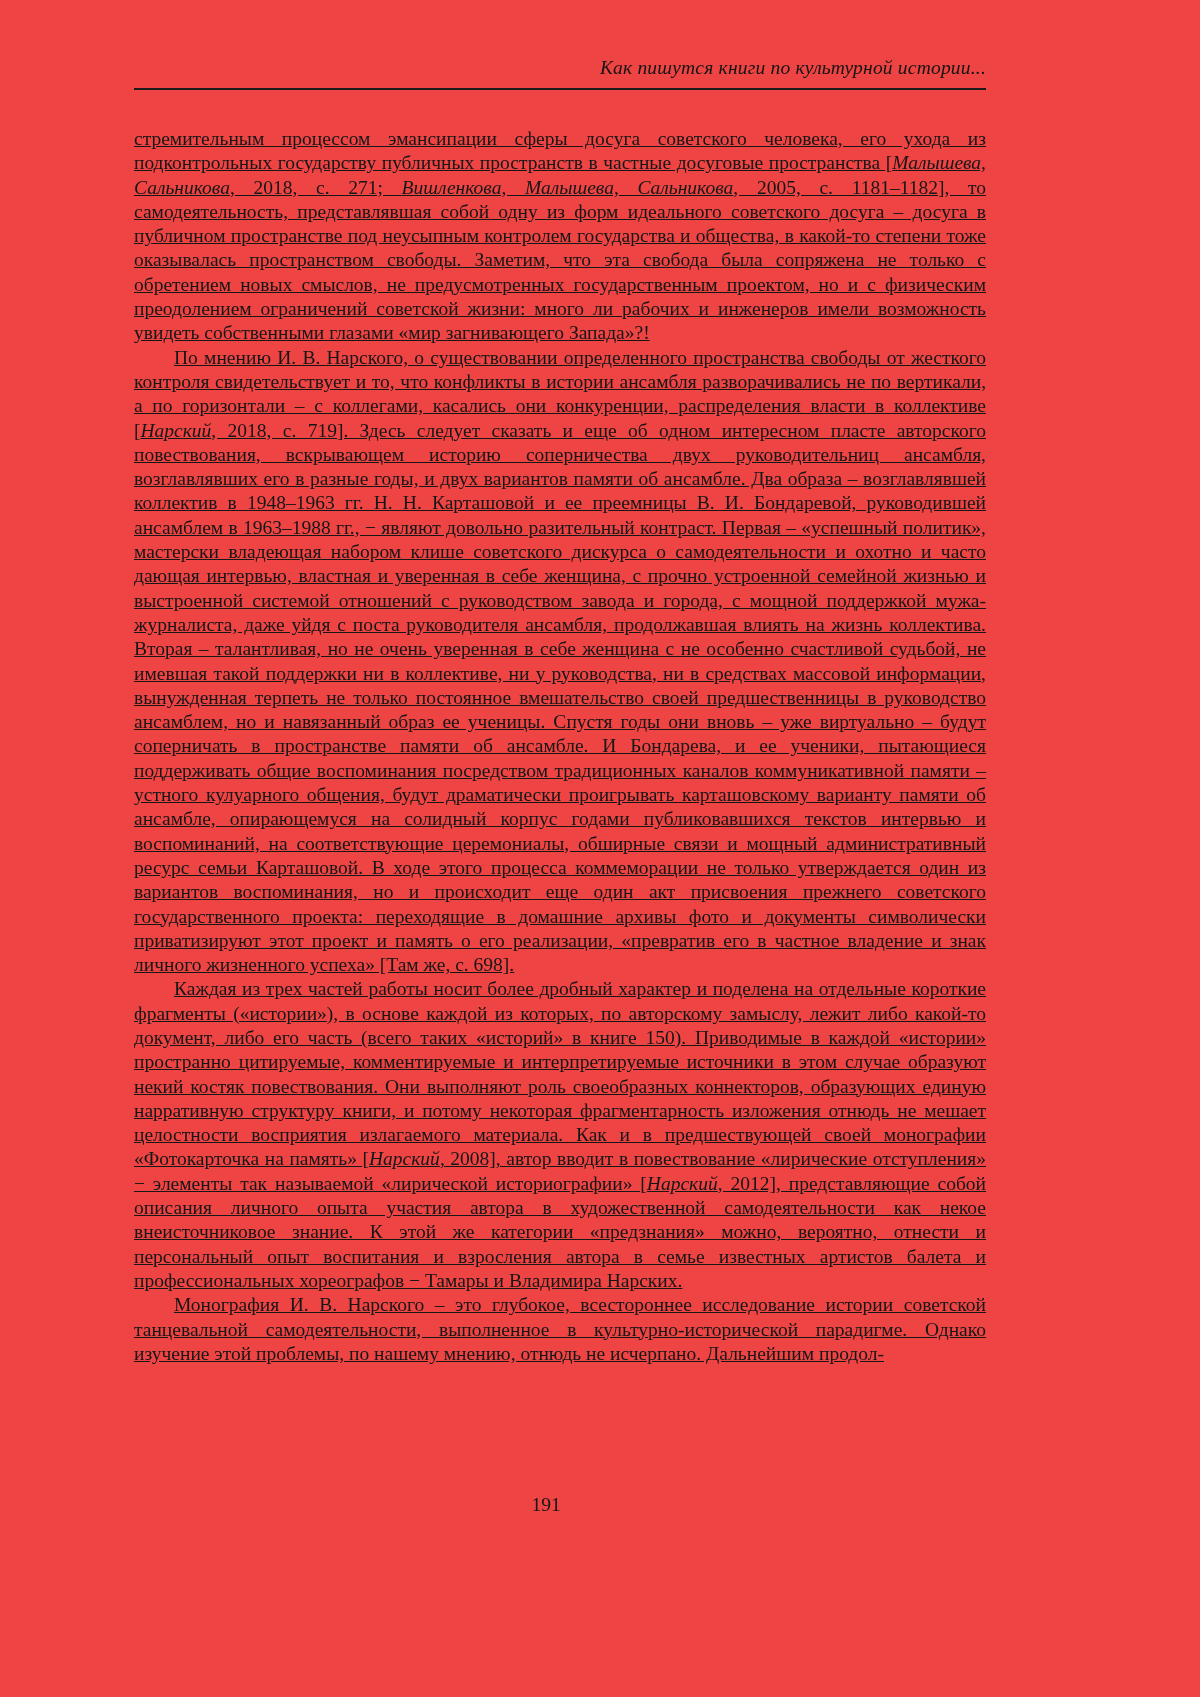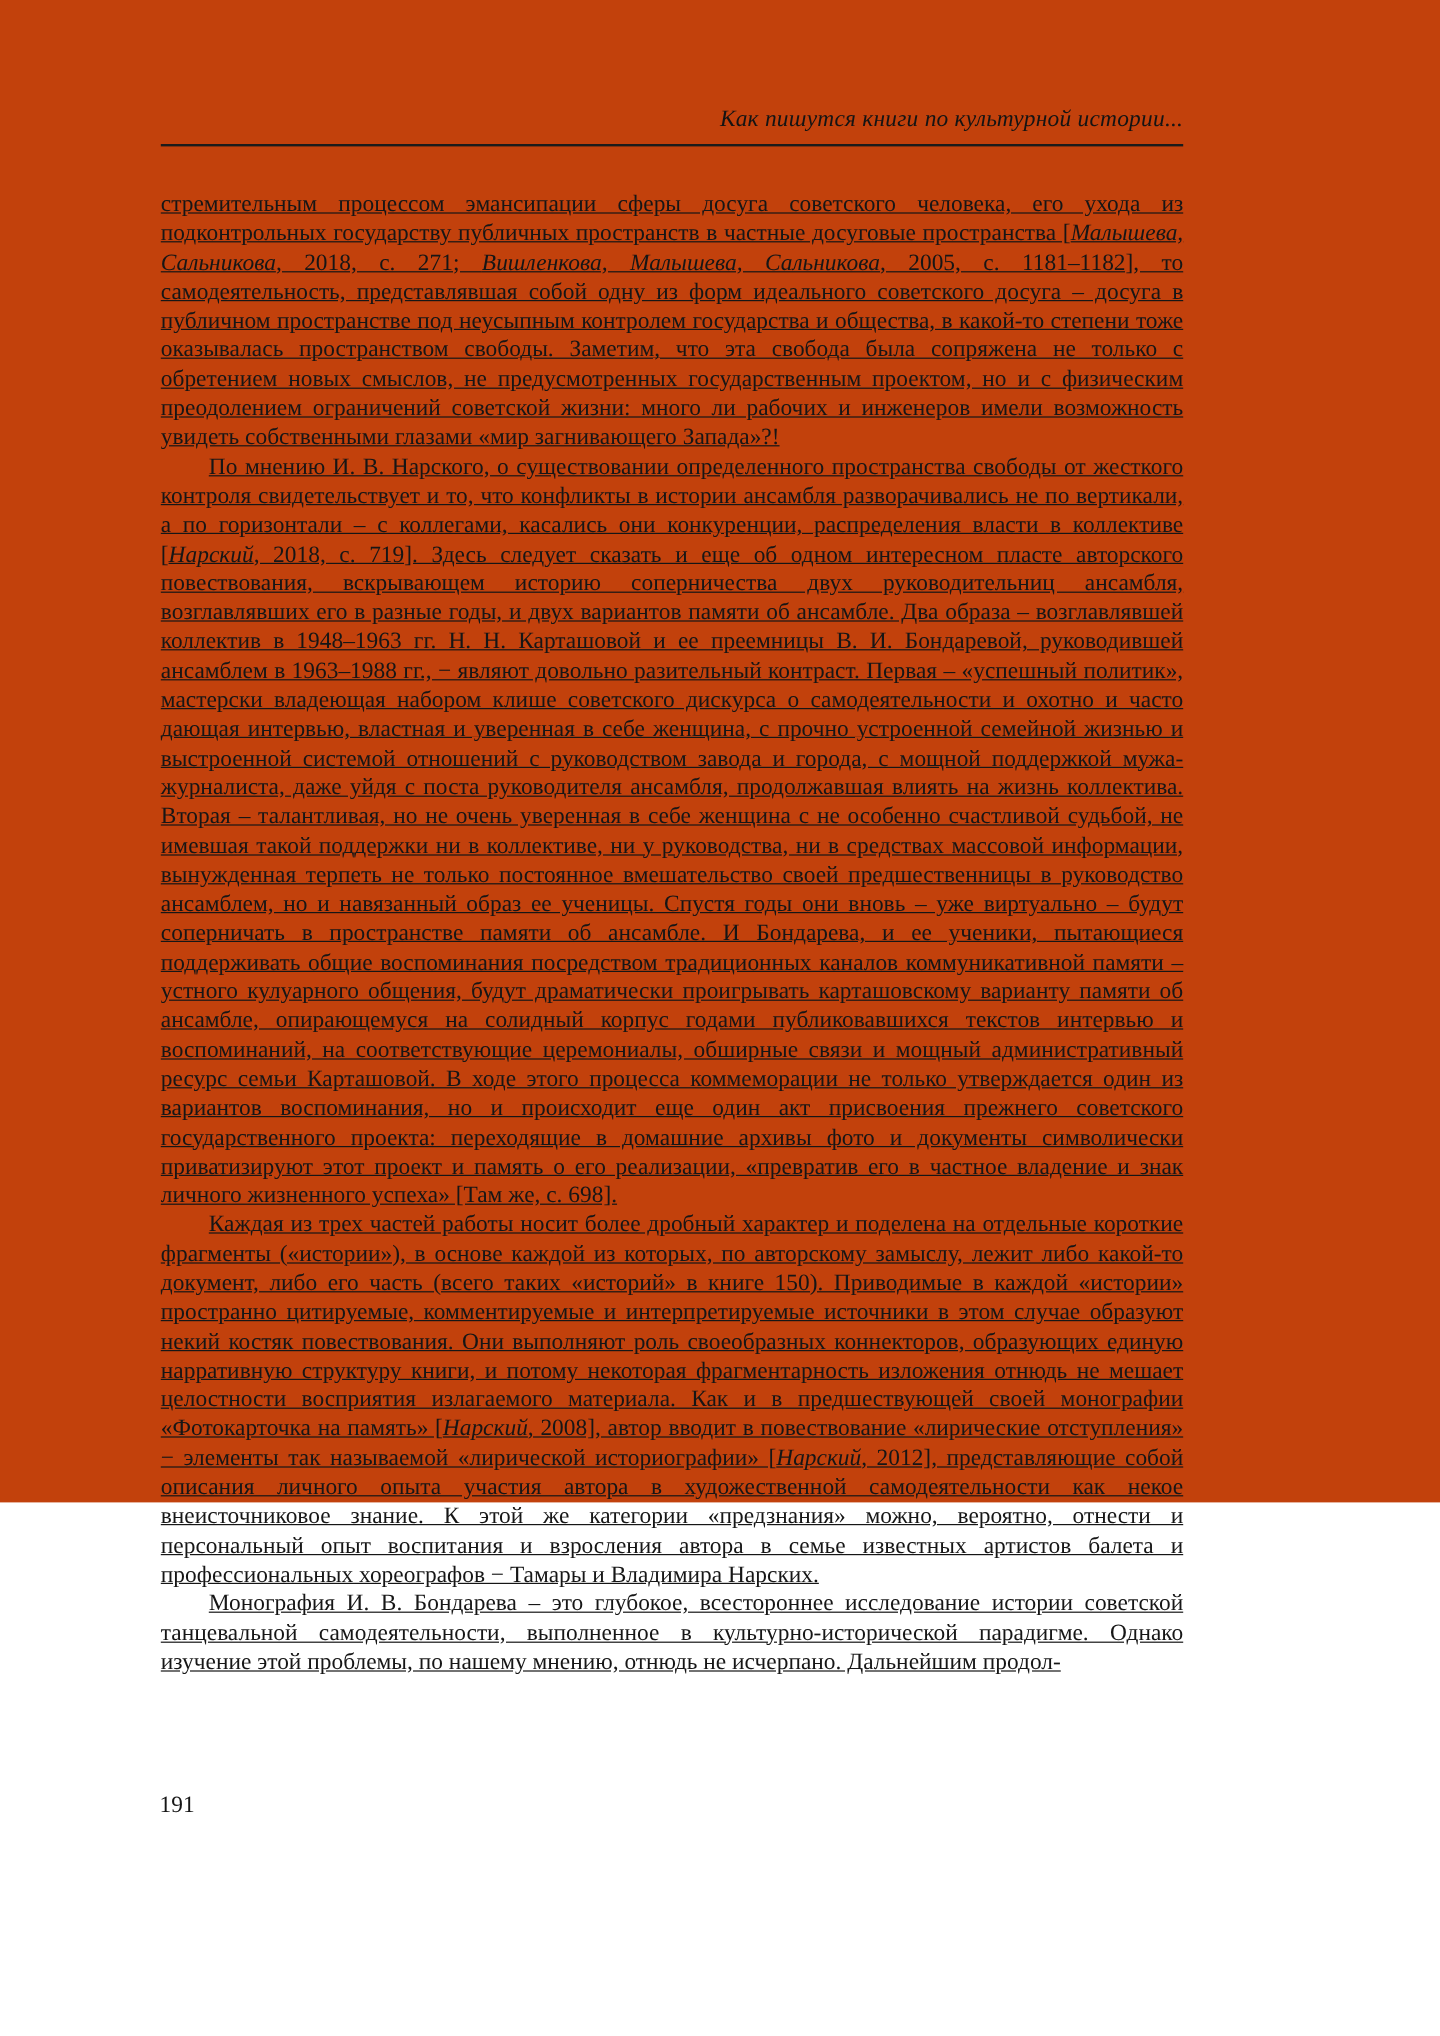--- a/index.html
+++ b/index.html
@@ -10,24 +10,24 @@
   body {
     width: 1200px;
     height: 1697px;
     overflow: hidden;
     font-family: "Liberation Serif", "DejaVu Serif", serif;
     color: #161616;
   }
   .page {
     position: relative;
     width: 1200px;
-    height: 1252px;
+    height: 1697px;
     box-sizing: border-box;
-    background: #c2410c;
-    padding-top: 88px;
+    background: #ef4444;
+    padding-top: 56px;
   }
   .text-col {
     width: 852px;
     margin-left: 134px;
   }
   .running-title {
     font-style: italic;
     font-size: 19.5px;
     line-height: 24px;
     text-align: right;
@@ -53,41 +53,41 @@
   }
   p.para.indent {
     text-indent: 40px;
   }
   .body-text em {
     font-style: italic;
   }
   .page-number-row {
     position: absolute;
     top: 1494px;
-    left: 133px;
+    left: 120px;
     width: 852px;
-    text-align: left;
+    text-align: center;
   }
   .page-number {
     font-size: 19.5px;
     color: #161616;
   }
 </style>
 </head>
 <body>
 
 <div class="page">
   <div class="text-col">
     <header>
       <div class="running-title">Как пишутся книги по культурной истории...</div>
       <div class="header-rule"></div>
     </header>
     <main class="body-text" id="paragraphs">
         <p class="para"><span>стремительным процессом эмансипации сферы досуга советского человека, его ухода из подконтрольных государству публичных пространств в частные досуговые пространства [</span><em>Малышева, Сальникова</em><span>, 2018, с. 271; </span><em>Вишленкова, Малышева, Сальникова</em><span>, 2005, с. 1181–1182], то самодеятельность, представлявшая собой одну из форм идеального советского досуга – досуга в публичном пространстве под неусыпным контролем государства и общества, в какой-то степени тоже оказывалась пространством свободы. Заметим, что эта свобода была сопряжена не только с обретением новых смыслов, не предусмотренных государственным проектом, но и с физическим преодолением ограничений советской жизни: много ли рабочих и инженеров имели возможность увидеть собственными глазами «мир загнивающего Запада»?!</span></p>
         <p class="para indent"><span>По мнению И. В. Нарского, о существовании определенного пространства свободы от жесткого контроля свидетельствует и то, что конфликты в истории ансамбля разворачивались не по вертикали, а по горизонтали – с коллегами, касались они конкуренции, распределения власти в коллективе [</span><em>Нарский</em><span>, 2018, с. 719]. Здесь следует сказать и еще об одном интересном пласте авторского повествования, вскрывающем историю соперничества двух руководительниц ансамбля, возглавлявших его в разные годы, и двух вариантов памяти об ансамбле. Два образа – возглавлявшей коллектив в 1948–1963 гг. Н. Н. Карташовой и ее преемницы В. И. Бондаревой, руководившей ансамблем в 1963–1988 гг., − являют довольно разительный контраст. Первая – «успешный политик», мастерски владеющая набором клише советского дискурса о самодеятельности и охотно и часто дающая интервью, властная и уверенная в себе женщина, с прочно устроенной семейной жизнью и выстроенной системой отношений с руководством завода и города, с мощной поддержкой мужа-журналиста, даже уйдя с поста руководителя ансамбля, продолжавшая влиять на жизнь коллектива. Вторая – талантливая, но не очень уверенная в себе женщина с не особенно счастливой судьбой, не имевшая такой поддержки ни в коллективе, ни у руководства, ни в средствах массовой информации, вынужденная терпеть не только постоянное вмешательство своей предшественницы в руководство ансамблем, но и навязанный образ ее ученицы. Спустя годы они вновь – уже виртуально – будут соперничать в пространстве памяти об ансамбле. И Бондарева, и ее ученики, пытающиеся поддерживать общие воспоминания посредством традиционных каналов коммуникативной памяти – устного кулуарного общения, будут драматически проигрывать карташовскому варианту памяти об ансамбле, опирающемуся на солидный корпус годами публиковавшихся текстов интервью и воспоминаний, на соответствующие церемониалы, обширные связи и мощный административный ресурс семьи Карташовой. В ходе этого процесса коммеморации не только утверждается один из вариантов воспоминания, но и происходит еще один акт присвоения прежнего советского государственного проекта: переходящие в домашние архивы фото и документы символически приватизируют этот проект и память о его реализации, «превратив его в частное владение и знак личного жизненного успеха» [Там же, с. 698].</span></p>
         <p class="para indent"><span>Каждая из трех частей работы носит более дробный характер и поделена на отдельные короткие фрагменты («истории»), в основе каждой из которых, по авторскому замыслу, лежит либо какой-то документ, либо его часть (всего таких «историй» в книге 150). Приводимые в каждой «истории» пространно цитируемые, комментируемые и интерпретируемые источники в этом случае образуют некий костяк повествования. Они выполняют роль своеобразных коннекторов, образующих единую нарративную структуру книги, и потому некоторая фрагментарность изложения отнюдь не мешает целостности восприятия излагаемого материала. Как и в предшествующей своей монографии «Фотокарточка на память» [</span><em>Нарский</em><span>, 2008], автор вводит в повествование «лирические отступления» − элементы так называемой «лирической историографии» [</span><em>Нарский</em><span>, 2012], представляющие собой описания личного опыта участия автора в художественной самодеятельности как некое внеисточниковое знание. К этой же категории «предзнания» можно, вероятно, отнести и персональный опыт воспитания и взросления автора в семье известных артистов балета и профессиональных хореографов − Тамары и Владимира Нарских.</span></p>
-        <p class="para indent"><span>Монография И. В. Бондарева – это глубокое, всестороннее исследование истории советской танцевальной самодеятельности, выполненное в культурно-исторической парадигме. Однако изучение этой проблемы, по нашему мнению, отнюдь не исчерпано. Дальнейшим продол-</span></p>
+        <p class="para indent"><span>Монография И. В. Нарского – это глубокое, всестороннее исследование истории советской танцевальной самодеятельности, выполненное в культурно-исторической парадигме. Однако изучение этой проблемы, по нашему мнению, отнюдь не исчерпано. Дальнейшим продол-</span></p>
       </main>
   </div>
   <div class="page-number-row">
     <span class="page-number">191</span>
   </div>
 </div>
 
 </body></html>

